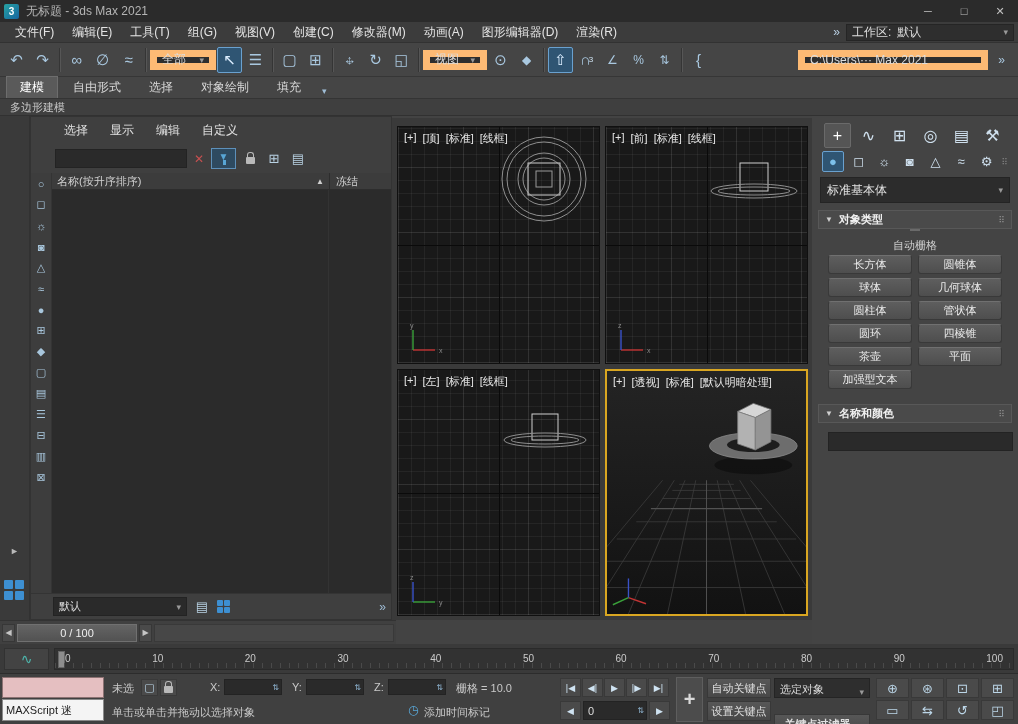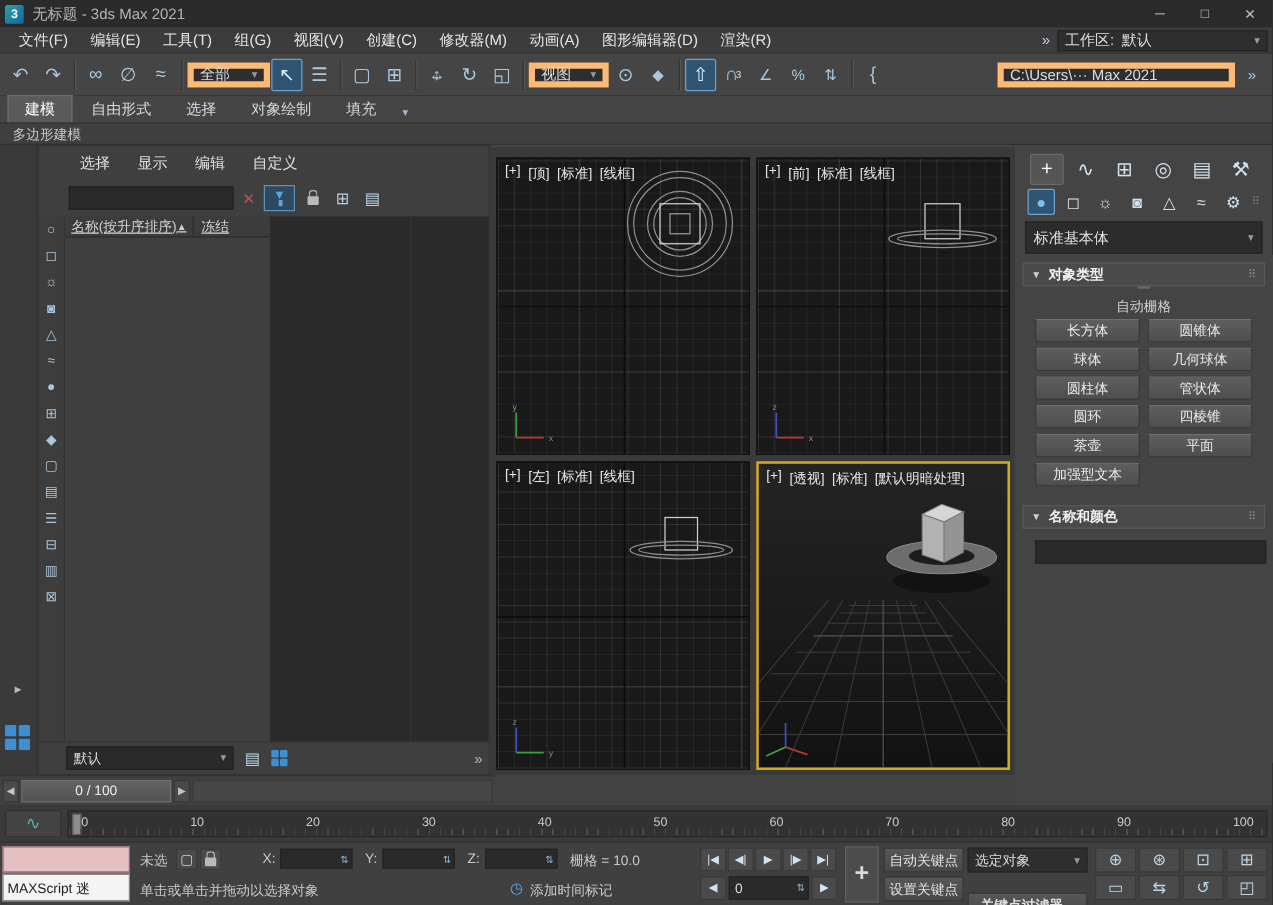--- a/index.html
+++ b/index.html
@@ -22,21 +22,21 @@
   .workspace-field .dd-arrow{margin-left:auto;}
   .dd-arrow{color:#9a9a9a;font-size:9px;}
 
   
   .toolbar{position:absolute;top:43px;height:34px;width:100%;background:#454545;display:flex;align-items:center;padding:0 4px;gap:1px;border-bottom:1px solid #363636;}
   .tbtn{min-width:25px;height:26px;display:flex;align-items:center;justify-content:center;color:#a9c8e0;font-size:15px;border-radius:2px;position:relative;}
   .tbtn.small{font-size:12px;}
   .tbtn.active{background:#2f5573;border:1px solid #6aa1cf;color:#dceeff;}
   .tbtn sub{font-size:8px;color:#cfe3f2;margin-left:-2px;}
   .tsep{width:1px;height:24px;background:#353535;margin:0 3px;box-shadow:1px 0 0 #565656;}
-  .tfield{background:#2e2e2e;border:5px solid #fdba74;height:20px;display:flex;align-items:center;padding:0 5px;color:#ddd;gap:6px;}
+  .tfield{background:#2e2e2e;border:7px solid #fdba74;height:20px;display:flex;align-items:center;padding:0 5px;color:#ddd;gap:6px;}
   .stack{position:relative;width:16px;height:18px;}
   .stack i{position:absolute;inset:0;display:flex;align-items:center;justify-content:center;font-style:normal;font-size:13px;}
 
   
   .ribbon-tabs{position:absolute;top:77px;height:21px;width:100%;background:#454545;display:flex;align-items:flex-end;padding-left:6px;gap:2px;}
   .rtab{padding:2px 13px;color:#d8d8d8;}
   .rtab.active{background:#5a5a5a;border:1px solid #6d6d6d;border-bottom:none;color:#fff;}
   .rtab-dd{padding:2px 6px;color:#9fbdd6;font-size:9px;}
   .ribbon-strip{position:absolute;top:98px;height:18px;width:100%;background:#3f3f3f;border-top:1px solid #343434;border-bottom:1px solid #313131;display:flex;align-items:center;padding-left:10px;color:#c9c9c9;font-size:11px;}
 
@@ -56,21 +56,21 @@
   .se-search-input{width:132px;height:19px;background:#2a2a2a;border:1px solid #232323;color:#ddd;padding:0 3px;}
   .se-xbtn{color:#c75050;font-size:12px;width:16px;text-align:center;}
   .se-funnel{width:25px;height:21px;background:#2e4a60;border:1px solid #5d90ba;display:flex;align-items:flex-start;justify-content:center;color:#58a6d6;font-size:10px;padding-top:2px;position:relative;}
   .se-funnel::after{content:"";position:absolute;left:50%;top:11px;width:3px;height:5px;margin-left:-1px;background:#58a6d6;}
   .lock-icon{position:relative;width:9px;height:7px;background:#b9b9b9;border-radius:1px;margin-top:4px;}
   .lock-icon::before{content:"";position:absolute;top:-5px;left:1px;width:5px;height:5px;border:1.5px solid #b9b9b9;border-bottom:none;border-radius:3px 3px 0 0;}
   .se-iconbtn{width:20px;height:19px;display:flex;align-items:center;justify-content:center;color:#b9d2e4;font-size:13px;}
   .se-main{flex:1;display:flex;overflow:hidden;}
   .se-filtercol{width:21px;background:#3d3d3d;display:flex;flex-direction:column;align-items:center;padding-top:3px;gap:6px;border-right:1px solid #343434;}
   .fi{width:16px;height:15px;font-size:11px;color:#a8c6dc;display:flex;align-items:center;justify-content:center;}
-  .se-list{flex:1;display:flex;flex-direction:row;position:relative;text-decoration:underline;}
+  .se-list{flex:1;display:flex;flex-direction:column;position:relative;}
   .se-header{height:17px;background:#3c3c3c;border-bottom:1px solid #2d2d2d;display:flex;align-items:center;font-size:11px;color:#d2d2d2;}
   .se-header .namecell{flex:1;padding:0 5px;display:flex;align-items:center;justify-content:space-between;}
   .se-header .sortglyph{font-size:8px;color:#cfcfcf;}
   .se-header .frozencell{width:62px;border-left:1px solid #2d2d2d;padding-left:6px;height:100%;display:flex;align-items:center;}
   .se-body{flex:1;background:#2b2b2b;position:relative;}
   .se-coldiv{position:absolute;right:62px;top:0;bottom:0;width:1px;background:#333;}
   .se-bottom{height:26px;display:flex;align-items:center;gap:5px;padding:0 5px 0 22px;background:#3f3f3f;border-top:1px solid #343434;}
   .se-preset{width:134px;height:19px;background:#2a2a2a;border:1px solid #232323;display:flex;align-items:center;justify-content:space-between;padding:0 5px;font-size:11px;color:#ddd;}
   .selset-label{font-size:14px;color:#cfcfcf;margin-left:8px;margin-top:48px;}
   .se-ovf{margin-left:auto;color:#9fbdd6;}
@@ -130,21 +130,21 @@
   .mxs-white{background:#f4f4f4;border:1px solid #8a8a8a;color:#222;font-size:11px;display:flex;align-items:center;padding-left:3px;white-space:nowrap;overflow:hidden;}
   .sb-text{color:#c9c9c9;font-size:11px;white-space:nowrap;}
   .sb-icon{color:#bcd6e8;font-size:11px;display:flex;align-items:center;justify-content:center;background:#4a4a4a;border:1px solid #393939;}
   .spin-field{display:flex;align-items:center;background:#2a2a2a;border:1px solid #232323;}
   .spin-field input{flex:1;min-width:0;background:none;border:none;outline:none;color:#ddd;font-size:11px;padding:0 2px;}
   .spin-field .val{flex:1;color:#ddd;font-size:11px;padding-left:4px;}
   .spin-field .spin{font-size:8px;color:#8fb5d2;padding-right:2px;}
   .transport{display:flex;gap:1px;}
   .tp-btn{width:21px;height:19px;display:flex;align-items:center;justify-content:center;background:#4a4a4a;border:1px solid #393939;color:#cfe3f2;font-size:9px;white-space:nowrap;}
   .sb-btn{background:linear-gradient(#575757,#484848);border:1px solid #383838;color:#e0e0e0;font-size:11px;display:flex;align-items:center;justify-content:center;}
-  .sb-dd{display:flex;justify-content:space-between;align-items:center;background:#2e2e2e;border:1px solid #242424;color:#ddd;font-size:11px;padding:0 5px;}
+  .sb-dd{display:flex;justify-content:space-between;align-items:flex-end;background:#2e2e2e;border:1px solid #242424;color:#ddd;font-size:11px;padding:0 5px;}
   .nav-grid{display:grid;grid-template-columns:repeat(4,33px);grid-auto-rows:20px;gap:2px;}
   .nav-btn{display:flex;align-items:center;justify-content:center;background:#4a4a4a;border:1px solid #393939;color:#bcd6e8;font-size:13px;}
   .bigkey{display:flex;align-items:center;justify-content:center;background:#4c4c4c;border:1px solid #5e5e5e;color:#d9d9d9;font-size:20px;font-weight:bold;}
 </style>
 </head>
 <body>
 
 <div class="app">
 
   <div class="titlebar">

